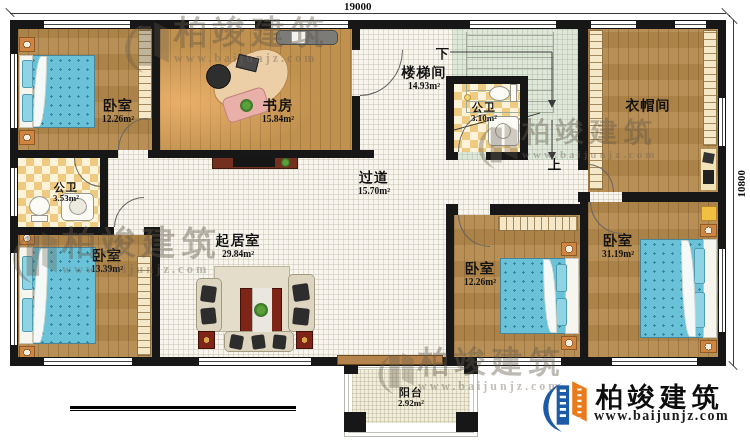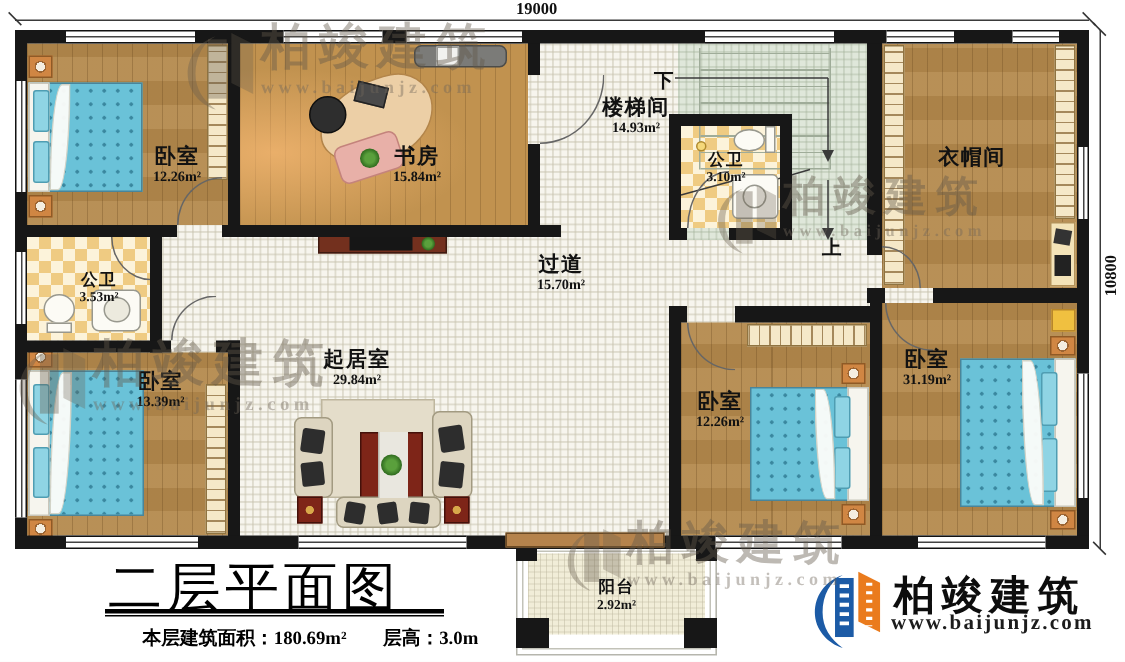--- a/index.html
+++ b/index.html
@@ -278,28 +278,22 @@
   </div>
   <div class="abs room-label" style="left:618px;top:246px">
     <span class="nm">卧室</span>
     <span class="ar">31.19m²</span>
   </div>
   <div class="abs room-label small-label" style="left:411px;top:397px;z-index:45">
     <span class="nm">阳台</span>
     <span class="ar">2.92m²</span>
   </div>
 
-  <div class="abs title-big" style="left:72px;top:368px">二层平面图</div>
   <div class="abs title-rule" style="left:70px;top:406px;width:226px;height:2.5px"></div>
   <div class="abs title-rule" style="left:70px;top:410px;width:226px;height:1px"></div>
-  <div class="abs title-sub" style="left:95px;top:417px">
-    <span>本层建筑面积：180.69m²</span>
-    <span style="display:inline-block;width:18px"></span>
-    <span>层高：3.0m</span>
-  </div>
 
   <svg class="abs" style="left:540px;top:376px;z-index:50" width="52" height="58" viewBox="0 0 50 56">
     <path d="M21 7 C9 11 3 21 3 31 c0 11 8 20 18 23 C13 48 8 41 8 31 C8 20 13 11 21 7 Z" fill="#1c5ba6"></path>
     <rect x="16" y="9" width="12" height="38" fill="#1c5ba6"></rect>
     <path d="M22 13 V43" stroke="#ffffff" stroke-width="6" stroke-dasharray="2.5 3.5" fill="none"></path>
     <path d="M31 5 L45 12 V44 L31 37 Z" fill="#ea7b1d"></path>
     <path d="M38 12 V40" stroke="#ffffff" stroke-width="4" stroke-dasharray="2 3.5" fill="none"></path>
   </svg>
   <div class="abs logo-name" style="left:596px;top:379px">柏竣建筑</div>
   <div class="abs logo-www" style="left:594px;top:408px">www.baijunjz.com</div>

